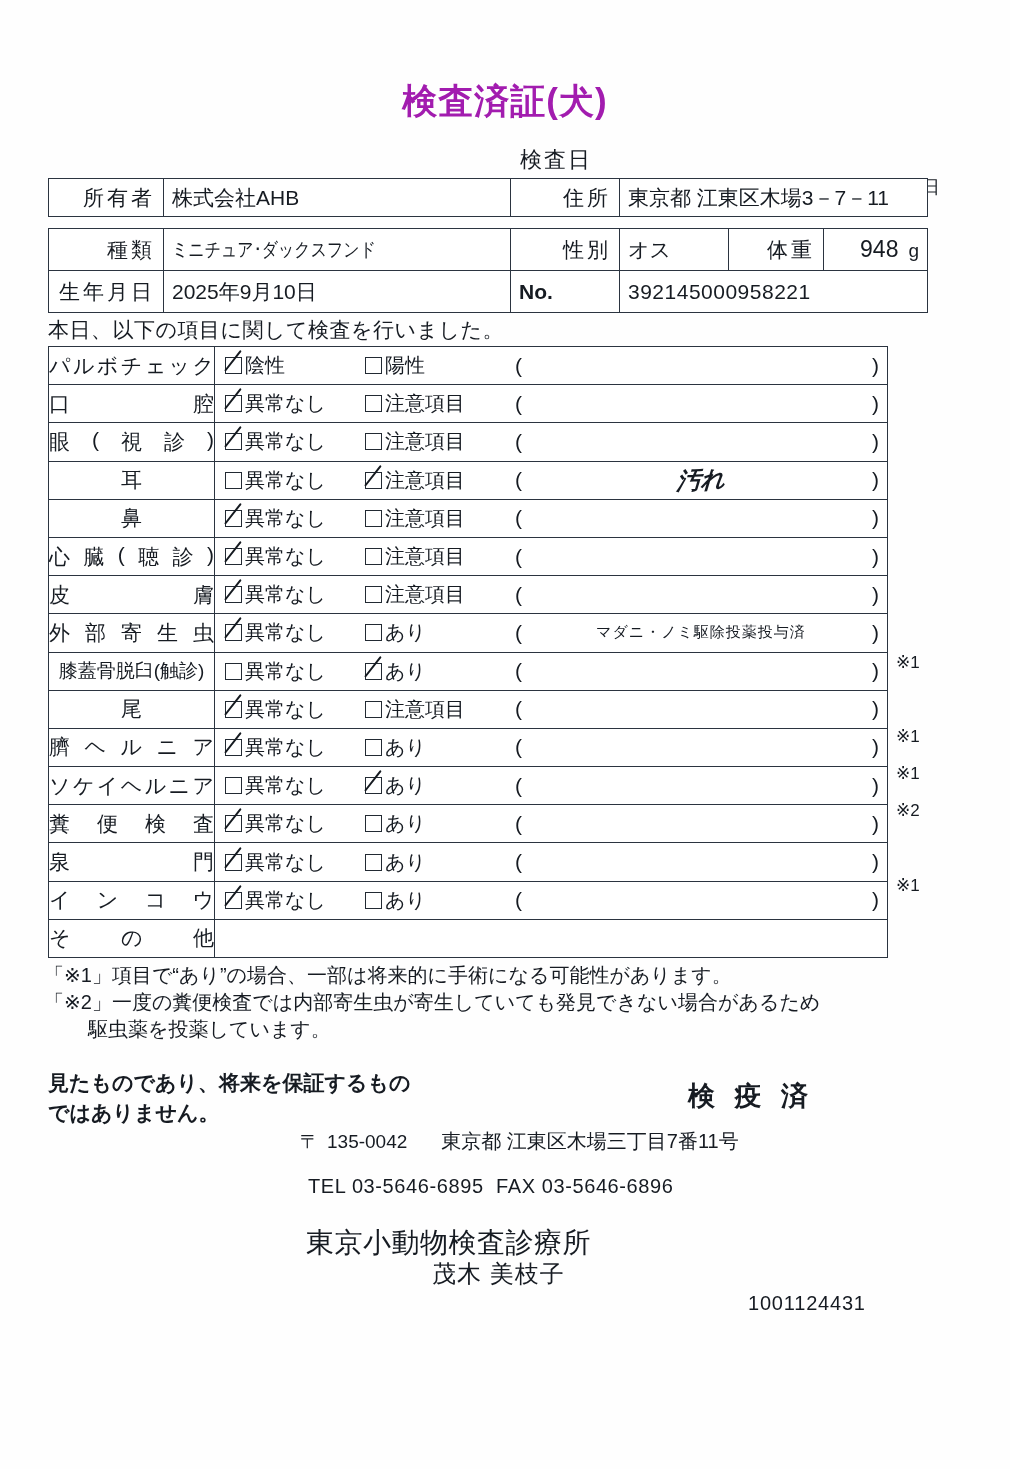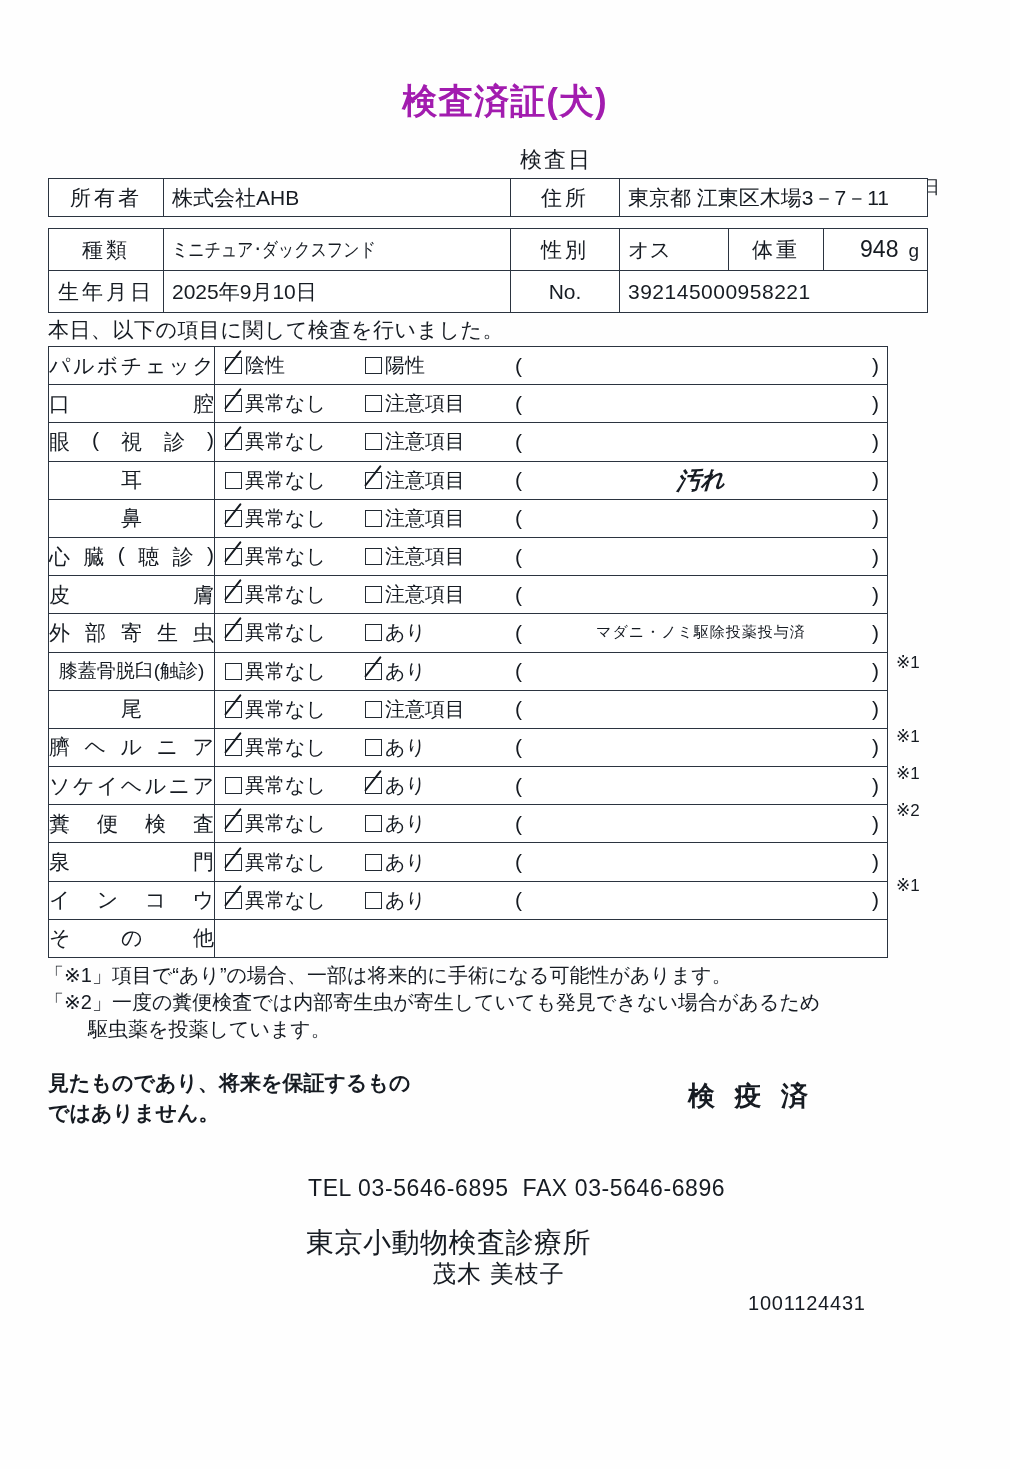--- a/index.html
+++ b/index.html
@@ -66,21 +66,21 @@
     font-size: 21px;
     height: 38px;
     vertical-align: middle;
     white-space: nowrap;
   }
 
   
   #owner-table { left: 48px; top: 178px; width: 880px; }
   #owner-table td { height: 37px; }
   .c-lbl {
-    text-align: center;
+    text-align: right;
     letter-spacing: 3px;
     font-size: 21px;
   }
   .c-val { font-size: 22px; }
 
   
   #info-table { left: 48px; top: 228px; width: 880px; }
   #info-table td { height: 41px; }
   .breed-val {
     font-size: 19px;
@@ -89,21 +89,21 @@
     display: inline-block;
     letter-spacing: 0px;
   }
   .weight-cell {
     text-align: right;
     position: relative;
     padding-right: 14px;
   }
   .weight-num { font-size: 23px; }
   .weight-unit { font-size: 19px; margin-left: 10px; }
-  .no-lbl { text-align: center; font-size: 19px; letter-spacing: 0; }
+  .no-lbl { font-size: 19px; letter-spacing: 0; font-weight: bold; }
   .no-val { font-size: 22px; letter-spacing: 0.5px; }
 
   
   .intro-line {
     position: absolute;
     left: 48px;
     top: 316px;
     font-size: 21px;
     letter-spacing: 0.5px;
   }
@@ -248,21 +248,21 @@
     top: 1128px;
     font-size: 20px;
   }
   .addr-post { letter-spacing: 0px; margin-right: 8px; font-size: 19px; }
   .addr-zip { margin-right: 34px; font-size: 19px; }
 
   .tel-line {
     position: absolute;
     left: 308px;
     top: 1175px;
-    font-size: 23px;
+    font-size: 20px;
     letter-spacing: 0.6px;
   }
 
   .clinic-name {
     position: absolute;
     left: 306px;
     top: 1224px;
     font-size: 28px;
     letter-spacing: 0.5px;
     text-align: right;
@@ -747,20 +747,23 @@
     <span class="note-ind">駆虫薬を投薬しています。</span>
   </div>
 
   <div class="disclaimer">
     <div>見たものであり、将来を保証するもの</div>
     <div>ではありません。</div>
   </div>
 
   <div class="stamp">検 疫 済</div>
 
+  <div class="addr-line">
+    <span class="addr-post">〒</span><span class="addr-zip">135-0042</span><span>東京都 江東区木場三丁目7番11号</span>
+  </div>
 
   <div class="tel-line">
     <span>TEL 03-5646-6895</span>&nbsp;&nbsp;<span>FAX 03-5646-6896</span>
   </div>
 
   <div class="clinic-name">東京小動物検査診療所</div>
   <div class="vet-name">茂木 美枝子</div>
   <div class="ref-no">1001124431</div>
 
 </div>

